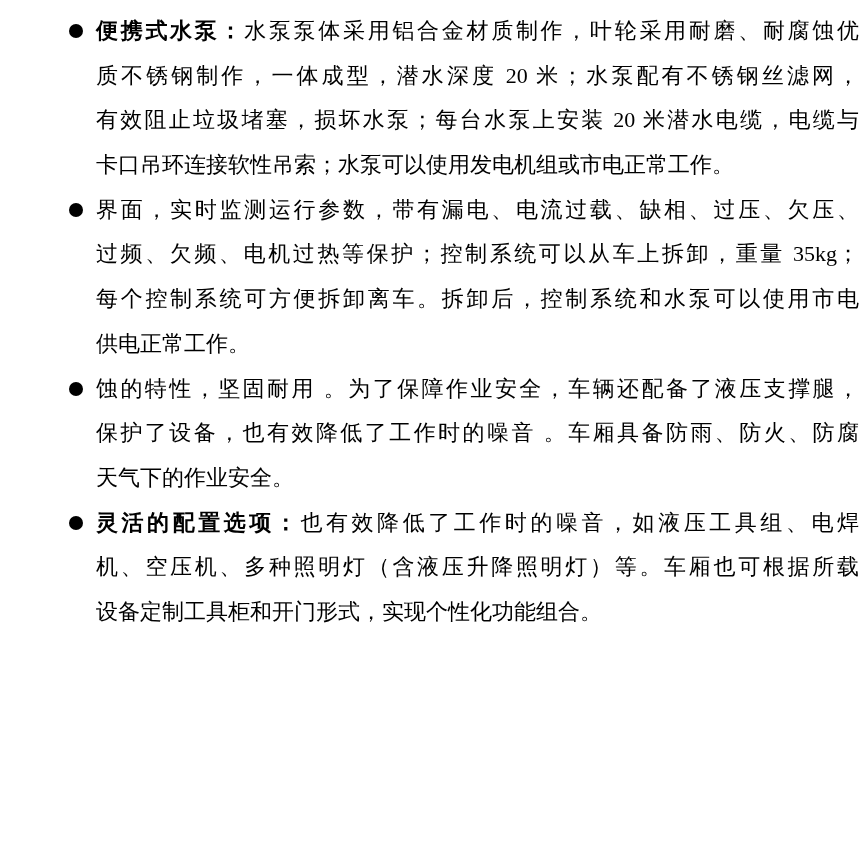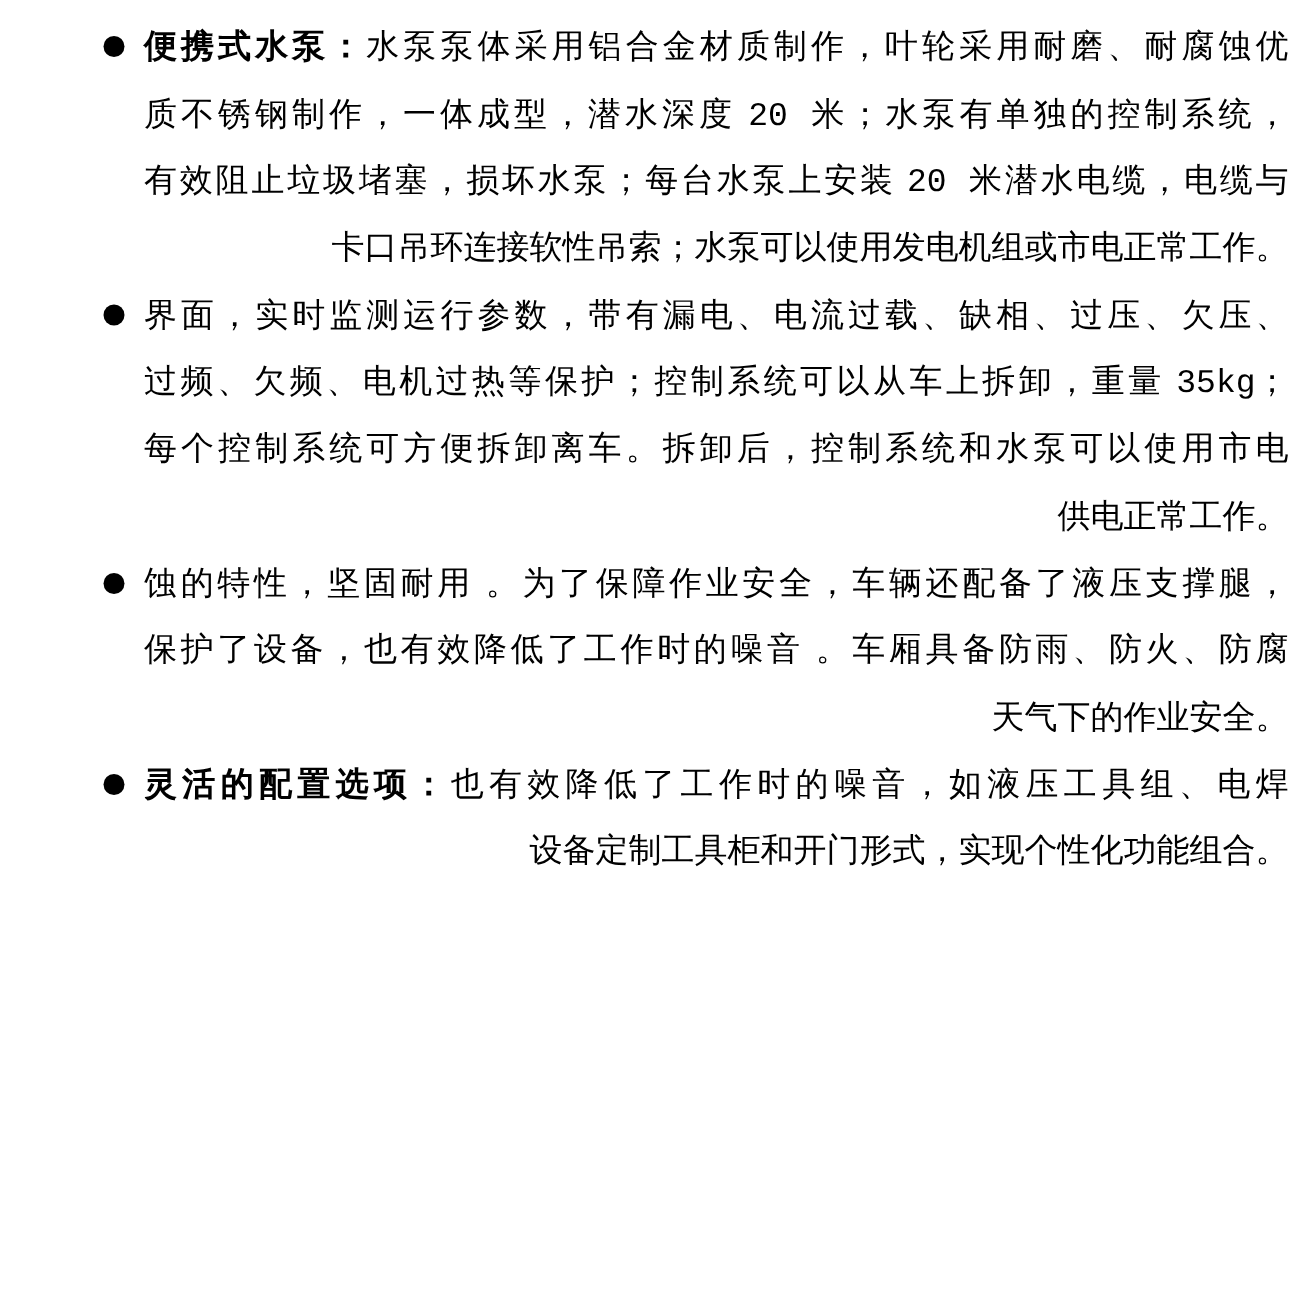--- a/index.html
+++ b/index.html
@@ -31,59 +31,60 @@
     top: 15px;
     width: 14px;
     height: 14px;
     border-radius: 50%;
     background: #000000;
   }
   .line {
     height: 44.7px;
     line-height: 44.7px;
     font-size: 22px;
-    text-align: right;
+    text-align: left;
     color: #000000;
   }
   .line.j {
     text-align: justify;
     text-align-last: justify;
     text-justify: inter-character;
   }
   .seg-bold {
     font-weight: 700;
   }
   .seg-sans {
-    font-family: Liberation Mono, monospace;
+    font-family: Liberation Serif, serif;
   }
 </style>
 </head>
 <body>
 
 <div class="page">
   <div id="bullet-list">
       <div class="bullet">
         <span class="marker" style="background: rgb(0, 0, 0);"></span>
         <div class="line j"><span class="seg-bold ">便携式水泵：</span><span class="">水泵泵体采用铝合金材质制作，叶轮采用耐磨、耐腐蚀优</span></div>
-        <div class="line j"><span class="">质不锈钢制作，一体成型，潜水深度 </span><span class="seg-sans">20 </span><span class="">米；水泵有单独的控制系统，</span></div>
+        <div class="line j"><span class="">质不锈钢制作，一体成型，潜水深度 </span><span class="seg-sans">20 </span><span class="">米；水泵配有不锈钢丝滤网，</span></div>
         <div class="line j"><span class="">有效阻止垃圾堵塞，损坏水泵；每台水泵上安装 </span><span class="seg-sans">20 </span><span class="">米潜水电缆，电缆与</span></div>
         <div class="line"><span class="">卡口吊环连接软性吊索；水泵可以使用发电机组或市电正常工作。</span></div>
       </div>
       <div class="bullet">
         <span class="marker" style="background: rgb(0, 0, 0);"></span>
         <div class="line j"><span class="">界面，实时监测运行参数，带有漏电、电流过载、缺相、过压、欠压、</span></div>
         <div class="line j"><span class="">过频、欠频、电机过热等保护；控制系统可以从车上拆卸，重量 </span><span class="seg-sans">35kg</span><span class="">；</span></div>
         <div class="line j"><span class="">每个控制系统可方便拆卸离车。拆卸后，控制系统和水泵可以使用市电</span></div>
         <div class="line"><span class="">供电正常工作。</span></div>
       </div>
       <div class="bullet">
         <span class="marker" style="background: rgb(0, 0, 0);"></span>
         <div class="line j"><span class="">蚀的特性，坚固耐用 。为了保障作业安全，车辆还配备了液压支撑腿，</span></div>
         <div class="line j"><span class="">保护了设备，也有效降低了工作时的噪音 。车厢具备防雨、防火、防腐</span></div>
         <div class="line"><span class="">天气下的作业安全。</span></div>
       </div>
       <div class="bullet">
         <span class="marker" style="background: rgb(0, 0, 0);"></span>
         <div class="line j"><span class="seg-bold ">灵活的配置选项：</span><span class="">也有效降低了工作时的噪音，如液压工具组、电焊</span></div>
+        <div class="line j"><span class="">机、空压机、多种照明灯（含液压升降照明灯）等。车厢也可根据所载</span></div>
         <div class="line"><span class="">设备定制工具柜和开门形式，实现个性化功能组合。</span></div>
       </div>
     </div>
 </div>
 
 </body></html>

